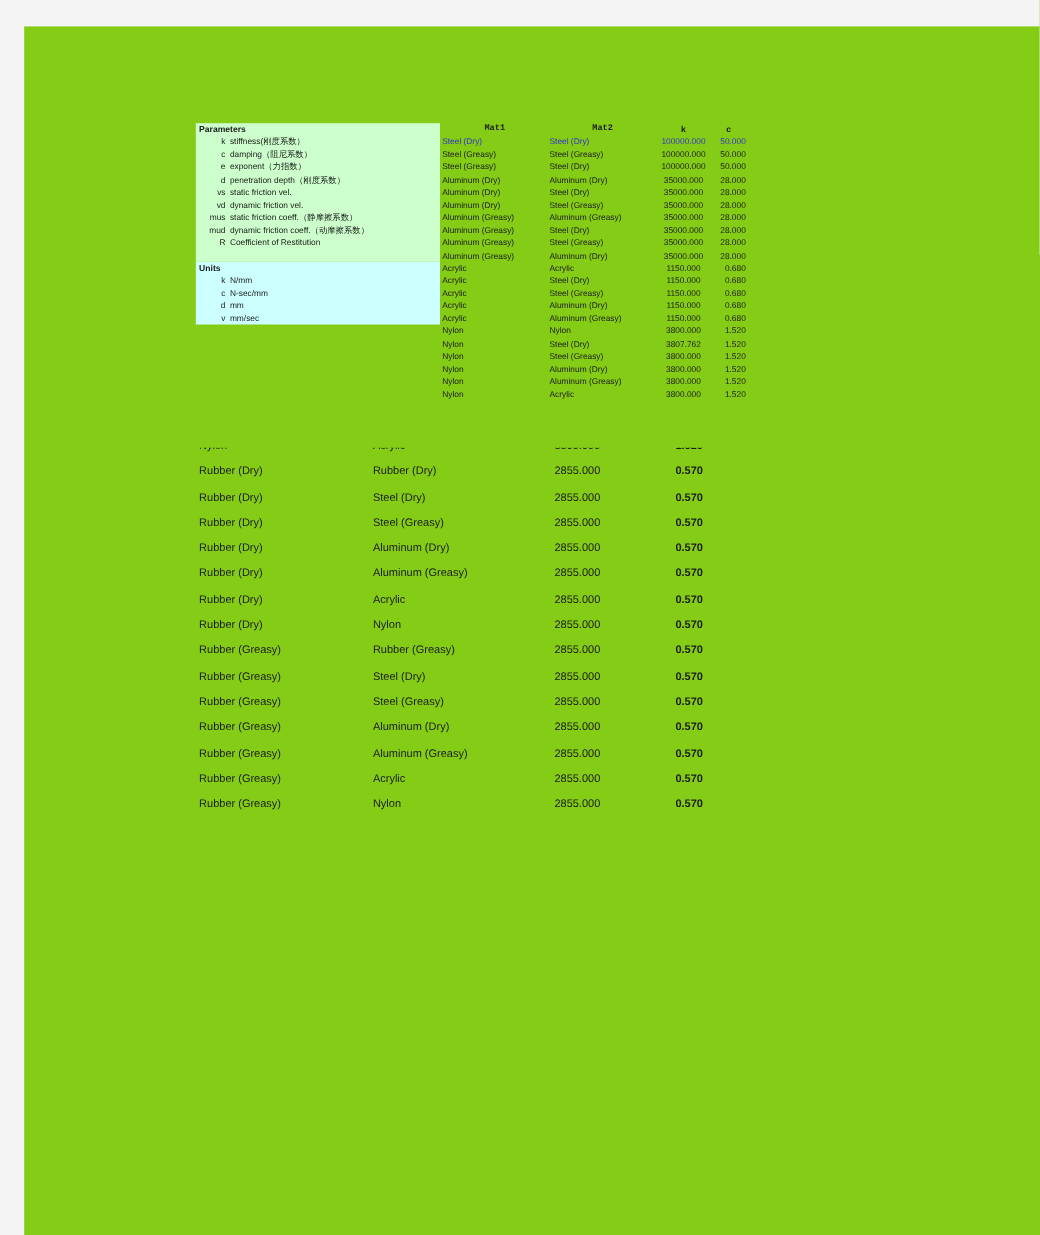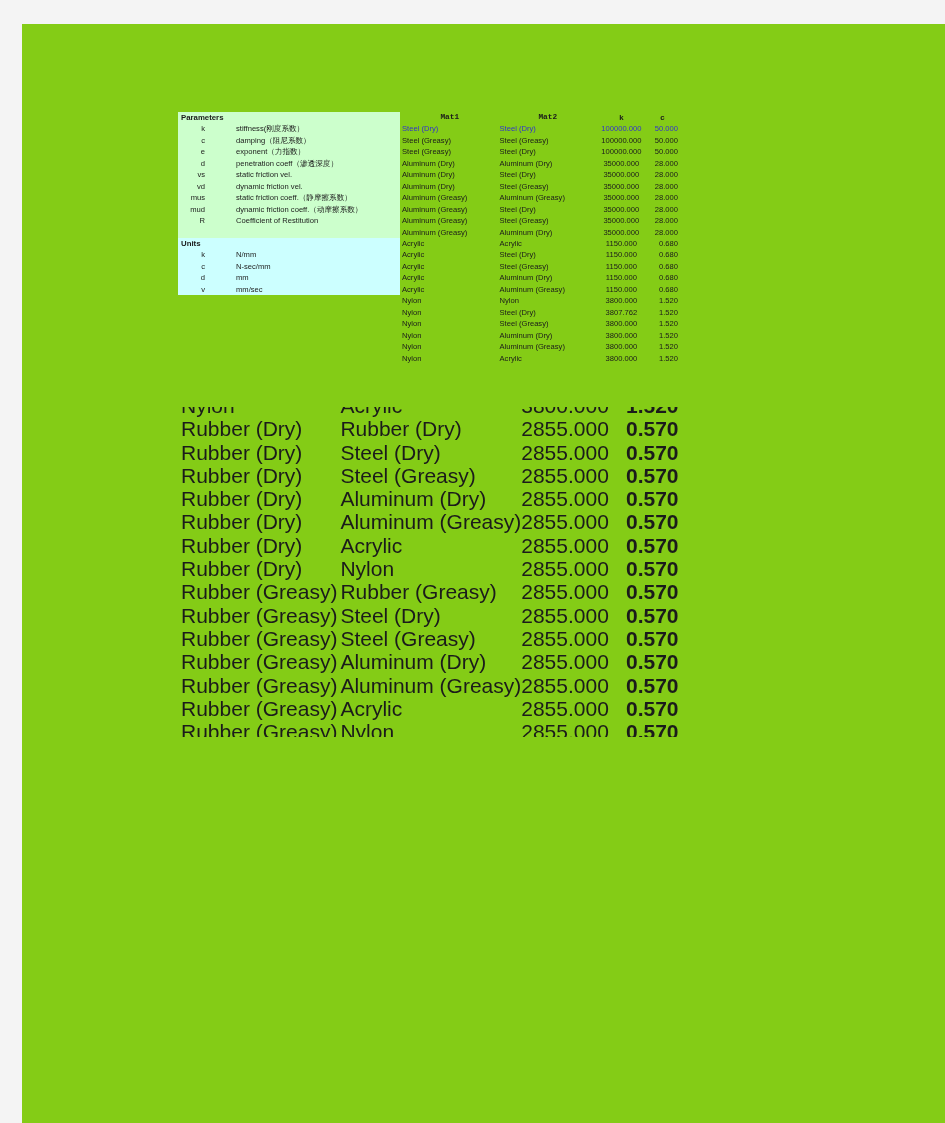--- a/index.html
+++ b/index.html
@@ -55,21 +55,21 @@
   .legend-row {
     display: flex;
     white-space: nowrap;
   }
   .legend-sym {
     width: 27px;
     text-align: right;
     padding-right: 4px;
     flex: none;
   }
-  .legend-desc { flex: none; margin-left: 27px; }
+  .legend-desc { flex: none; }
   .legend-gap { height: 11.45px; }
 
   
   #upper-table {
     position: absolute;
     left: 222px;
     top: 0;
     font-size: 7.6px;
     color: #1b1b1b;
     border-collapse: collapse;
@@ -101,21 +101,21 @@
     top: 383px;
     width: 520px;
     overflow: hidden;
     height: 330px;
   }
   #lower-table {
     position: absolute;
     left: 0;
     top: -13px;
     border-collapse: collapse;
-    font-size: 21px;
+    font-size: 10px;
     color: #1b1b1b;
     line-height: 23.3px;
   }
   #lower-table td {
     padding: 0;
     height: 23.3px;
     white-space: nowrap;
     vertical-align: top;
   }
   .L-mat1 { width: 155px; text-align: left; padding-left: 3px !important; }
@@ -143,21 +143,21 @@
           <div class="legend-row">
             <div class="legend-sym">c</div>
             <div class="legend-desc">damping（阻尼系数）</div>
           </div>
           <div class="legend-row">
             <div class="legend-sym">e</div>
             <div class="legend-desc">exponent（力指数）</div>
           </div>
           <div class="legend-row">
             <div class="legend-sym">d</div>
-            <div class="legend-desc">penetration coeff（渗透深度）</div>
+            <div class="legend-desc">penetration depth（刚度系数）</div>
           </div>
           <div class="legend-row">
             <div class="legend-sym">vs</div>
             <div class="legend-desc">static friction vel.</div>
           </div>
           <div class="legend-row">
             <div class="legend-sym">vd</div>
             <div class="legend-desc">dynamic friction vel.</div>
           </div>
           <div class="legend-row">

